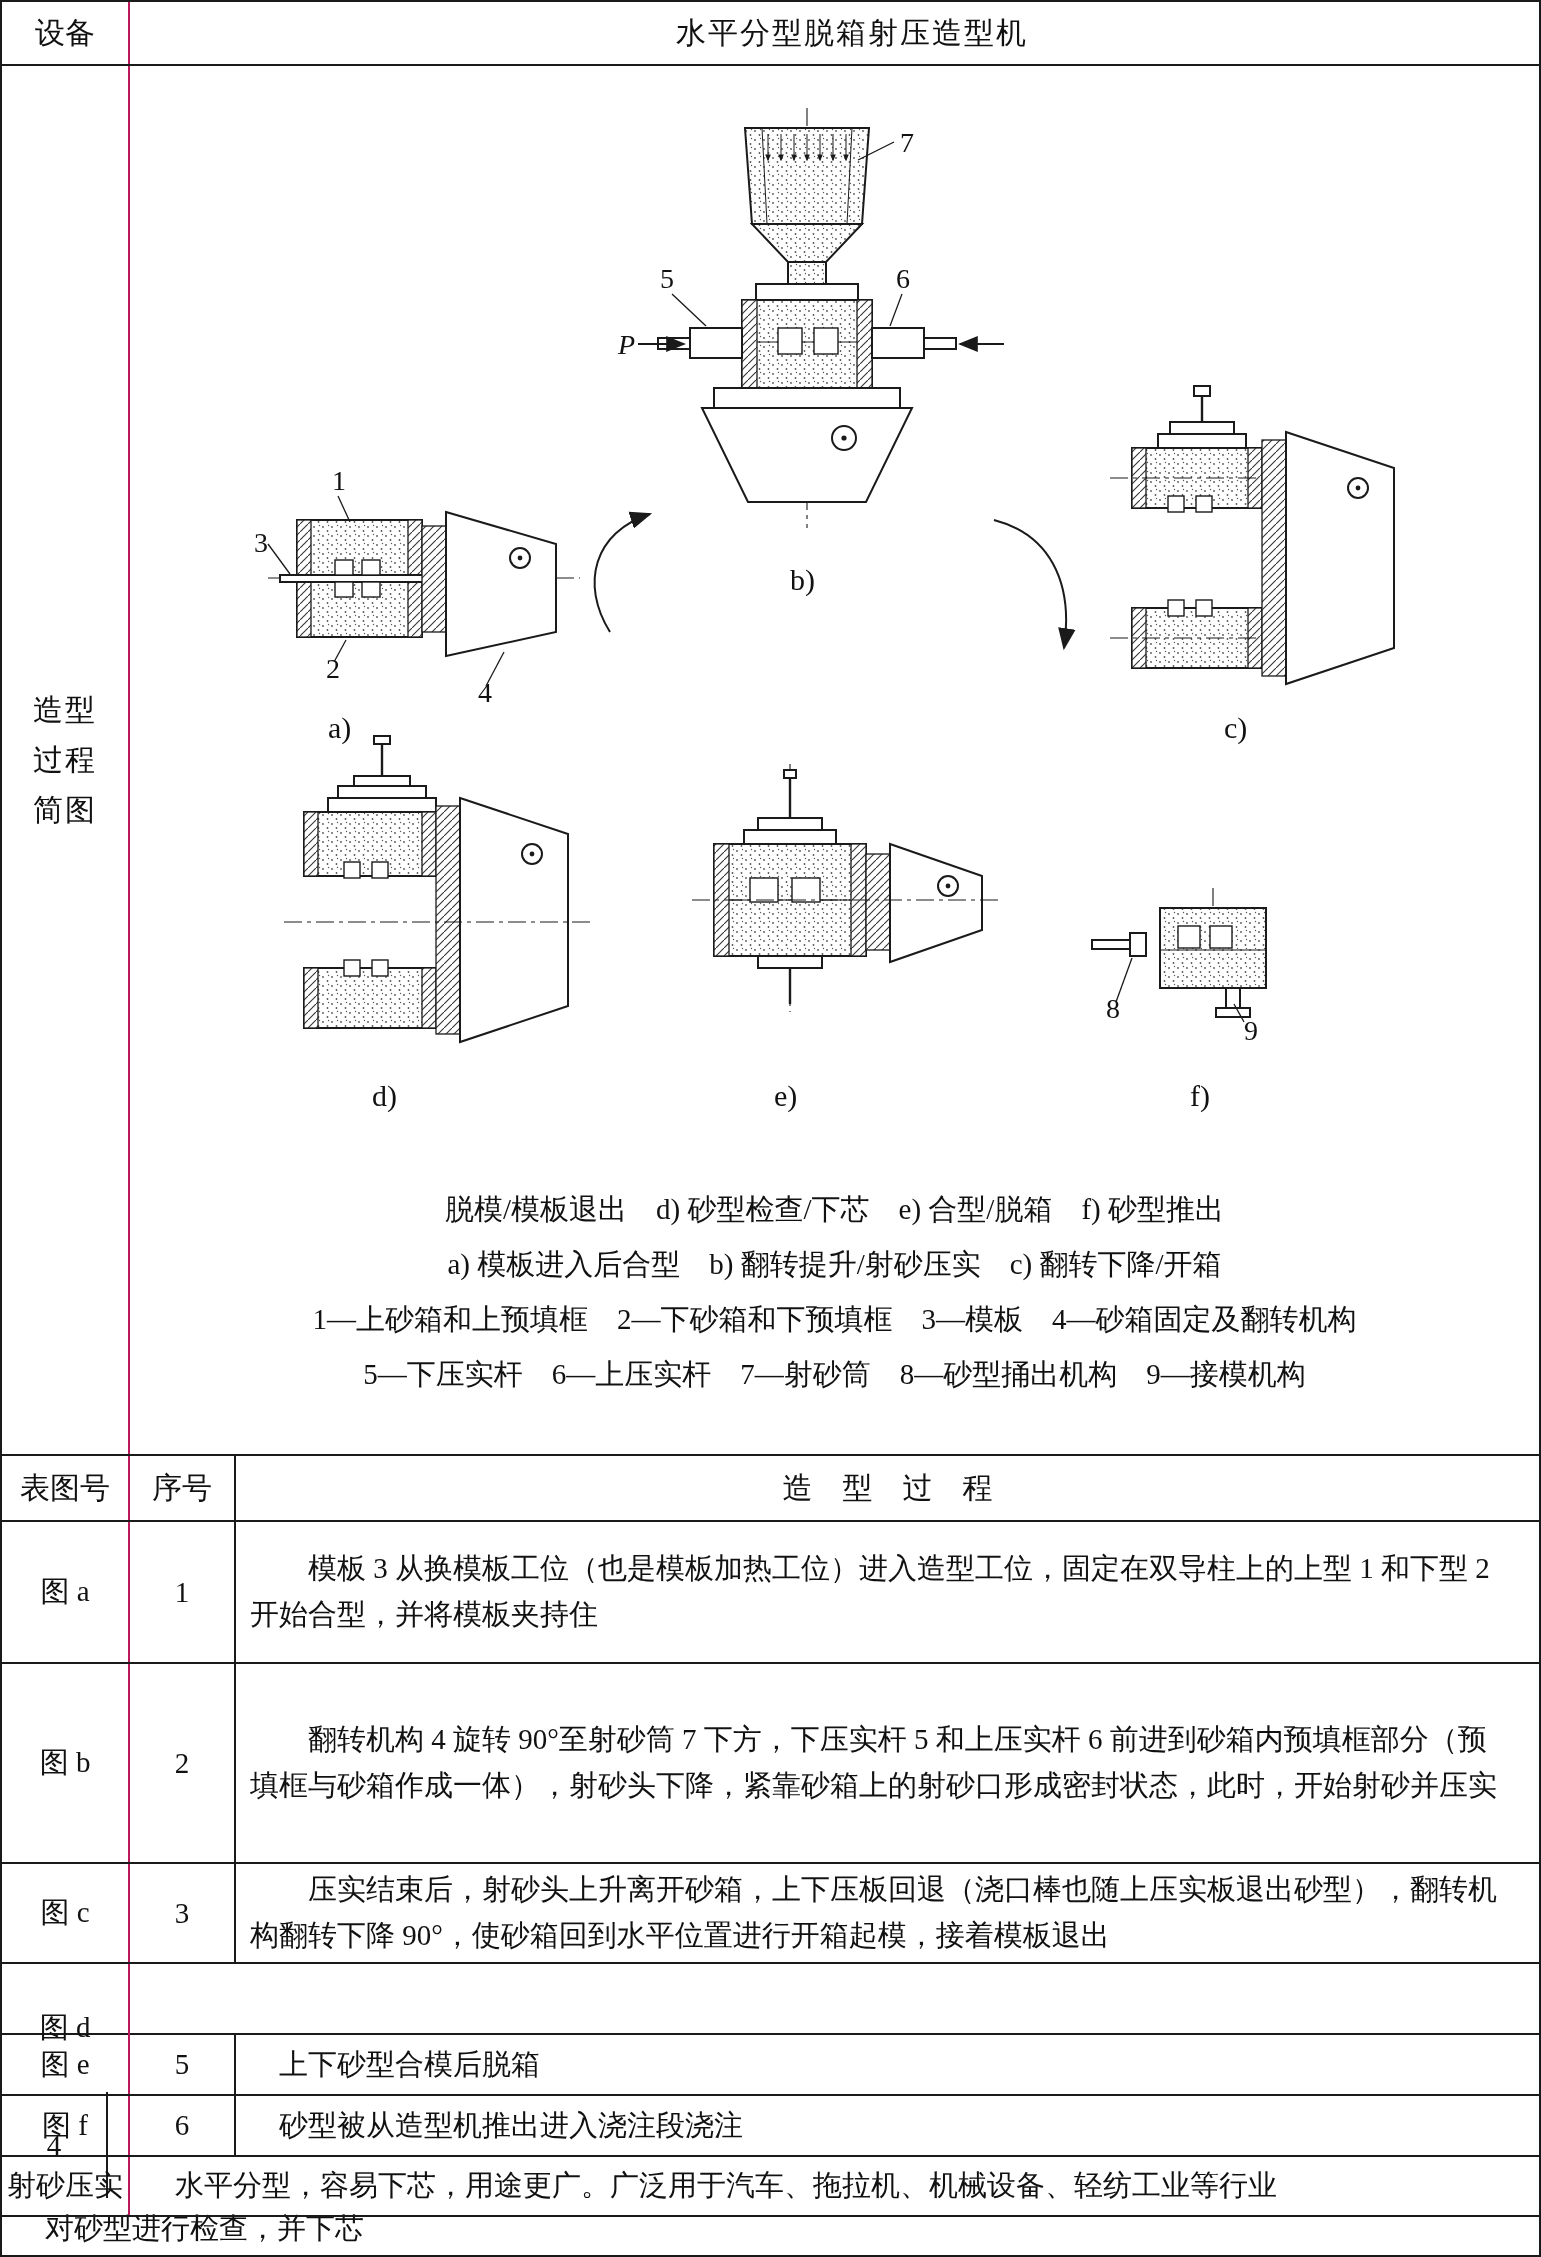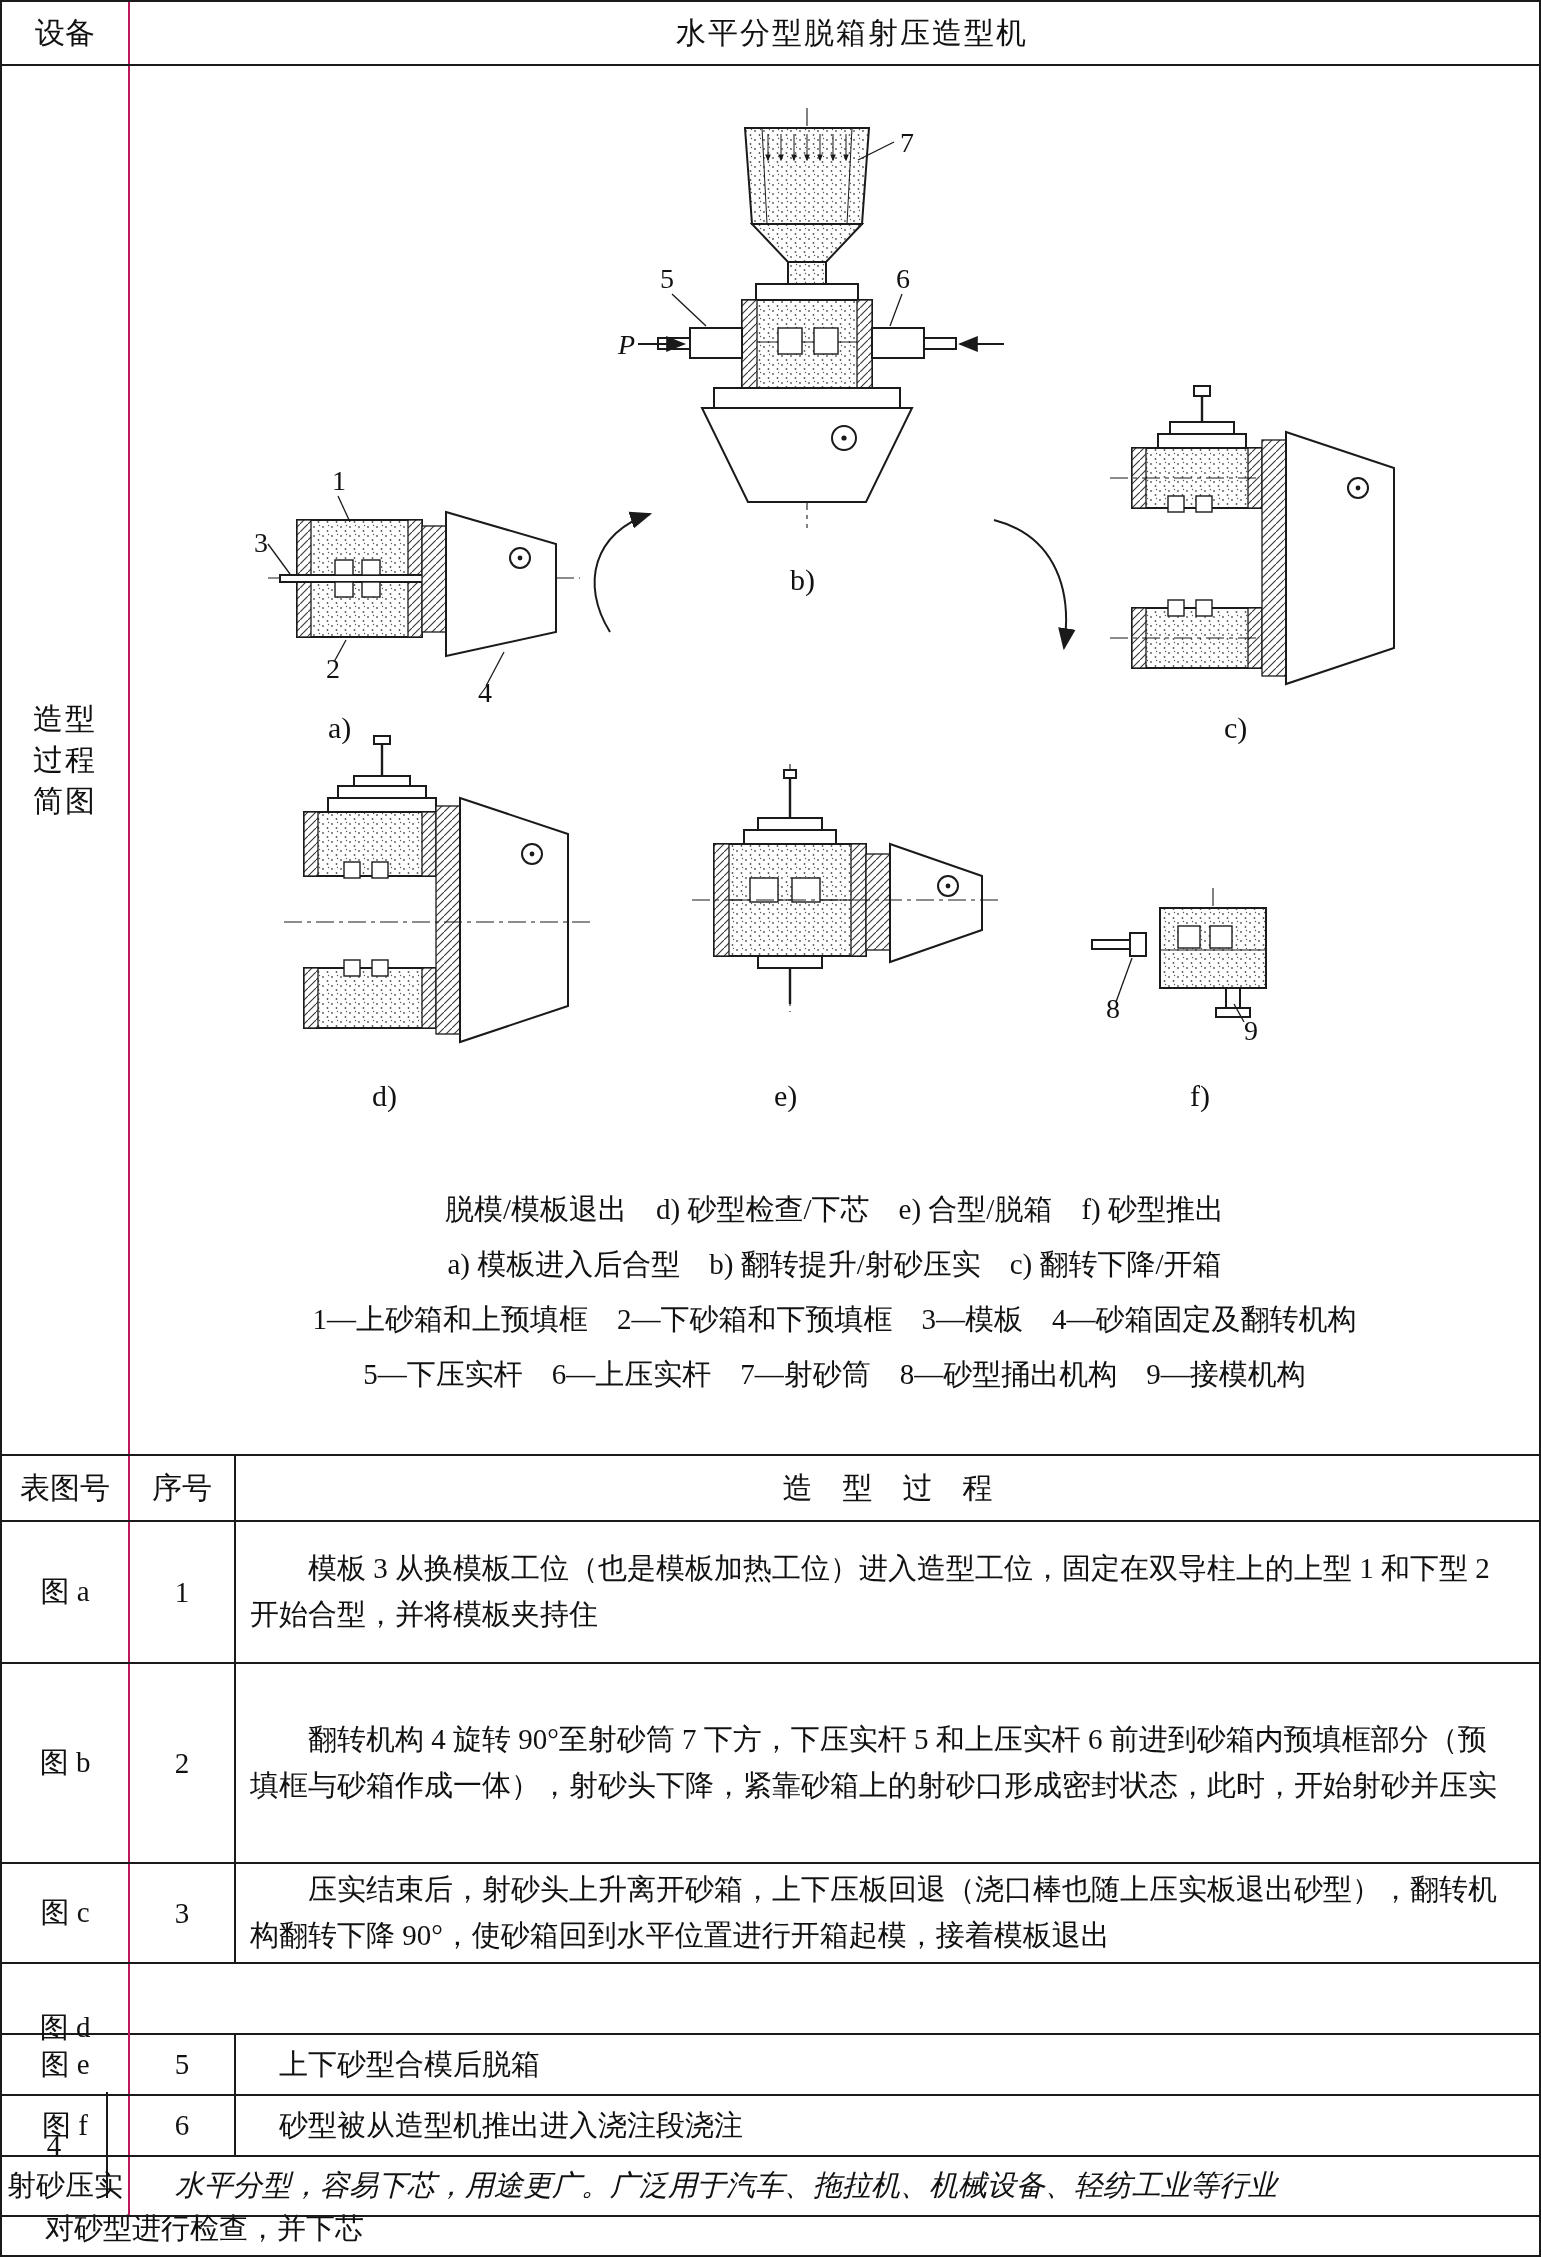--- a/index.html
+++ b/index.html
@@ -20,21 +20,21 @@
     background: #fff;
   }
   .row { display: flex; flex-direction: row; border-bottom: 2px solid #1a1a1a; flex: 0 0 auto; }
   .cell { display: flex; align-items: center; justify-content: center; }
   .c1 { flex: 0 0 128px; width: 128px; border-right: 2px solid #be185d; }
   .c2 { flex: 0 0 106px; width: 106px; border-right: 2px solid #1a1a1a; }
   .c3 { flex: 1 1 auto; }
   .row-top { height: 64px; font-size: 30px; }
   .title-cell { letter-spacing: 2px; padding-left: 35px; }
   .row-diagram { height: 1390px; }
-  .vert-label { flex-direction: column; font-size: 30px; row-gap: 0; letter-spacing: 2px; }
+  .vert-label { flex-direction: column; font-size: 30px; row-gap: 9px; letter-spacing: 2px; }
   .diagram-cell { display: block; padding-top: 26px; }
   .diagram-cell svg { display: block; margin: 0 auto; }
   .captions { margin-top: 40px; text-align: center; font-size: 29px; line-height: 55px; }
   .row-thead { height: 66px; font-size: 30px; }
   .row-body { font-size: 29px; }
   .fig-cell, .no-cell { font-size: 29px; }
   .text-cell {
     justify-content: flex-start;
     padding: 8px 30px 8px 14px;
     line-height: 1.58;
@@ -42,21 +42,21 @@
   .text-cell p { margin: 0; width: 100%; text-indent: 2em; }
   .text-cell.indent1 p { text-indent: 1em; }
   .h-a { height: 142px; }
   .h-b { height: 200px; }
   .h-c { height: 100px; }
   .h-d { height: 71px; flex-direction: column; }
   .h-e { height: 61px; }
   .h-f { height: 61px; }
   .row-app { height: 60px; font-size: 29px; }
   .app-text { justify-content: flex-start; padding-left: 16px; }
-  .app-text p { margin: 0; text-indent: 1em; font-style: italic; }
+  .app-text p { margin: 0; text-indent: 1em; }
 
   
   svg .ol  { fill: #fff; stroke: #1a1a1a; stroke-width: 2; }
   svg .ol1 { fill: #fff; stroke: #1a1a1a; stroke-width: 1.4; }
   svg .sand { fill: url(#sandpat); stroke: #1a1a1a; stroke-width: 2; }
   svg .hat  { fill: url(#hatchpat); stroke: #1a1a1a; stroke-width: 1.3; }
   svg .ln2 { stroke: #1a1a1a; stroke-width: 2.4; fill: none; }
   svg .thin { stroke: #1a1a1a; stroke-width: 1; fill: none; }
   svg .cl  { stroke: #1a1a1a; stroke-width: 1.1; stroke-dasharray: 18 5 4 5; fill: none; }
   svg .ldr { stroke: #1a1a1a; stroke-width: 1.3; fill: none; }

